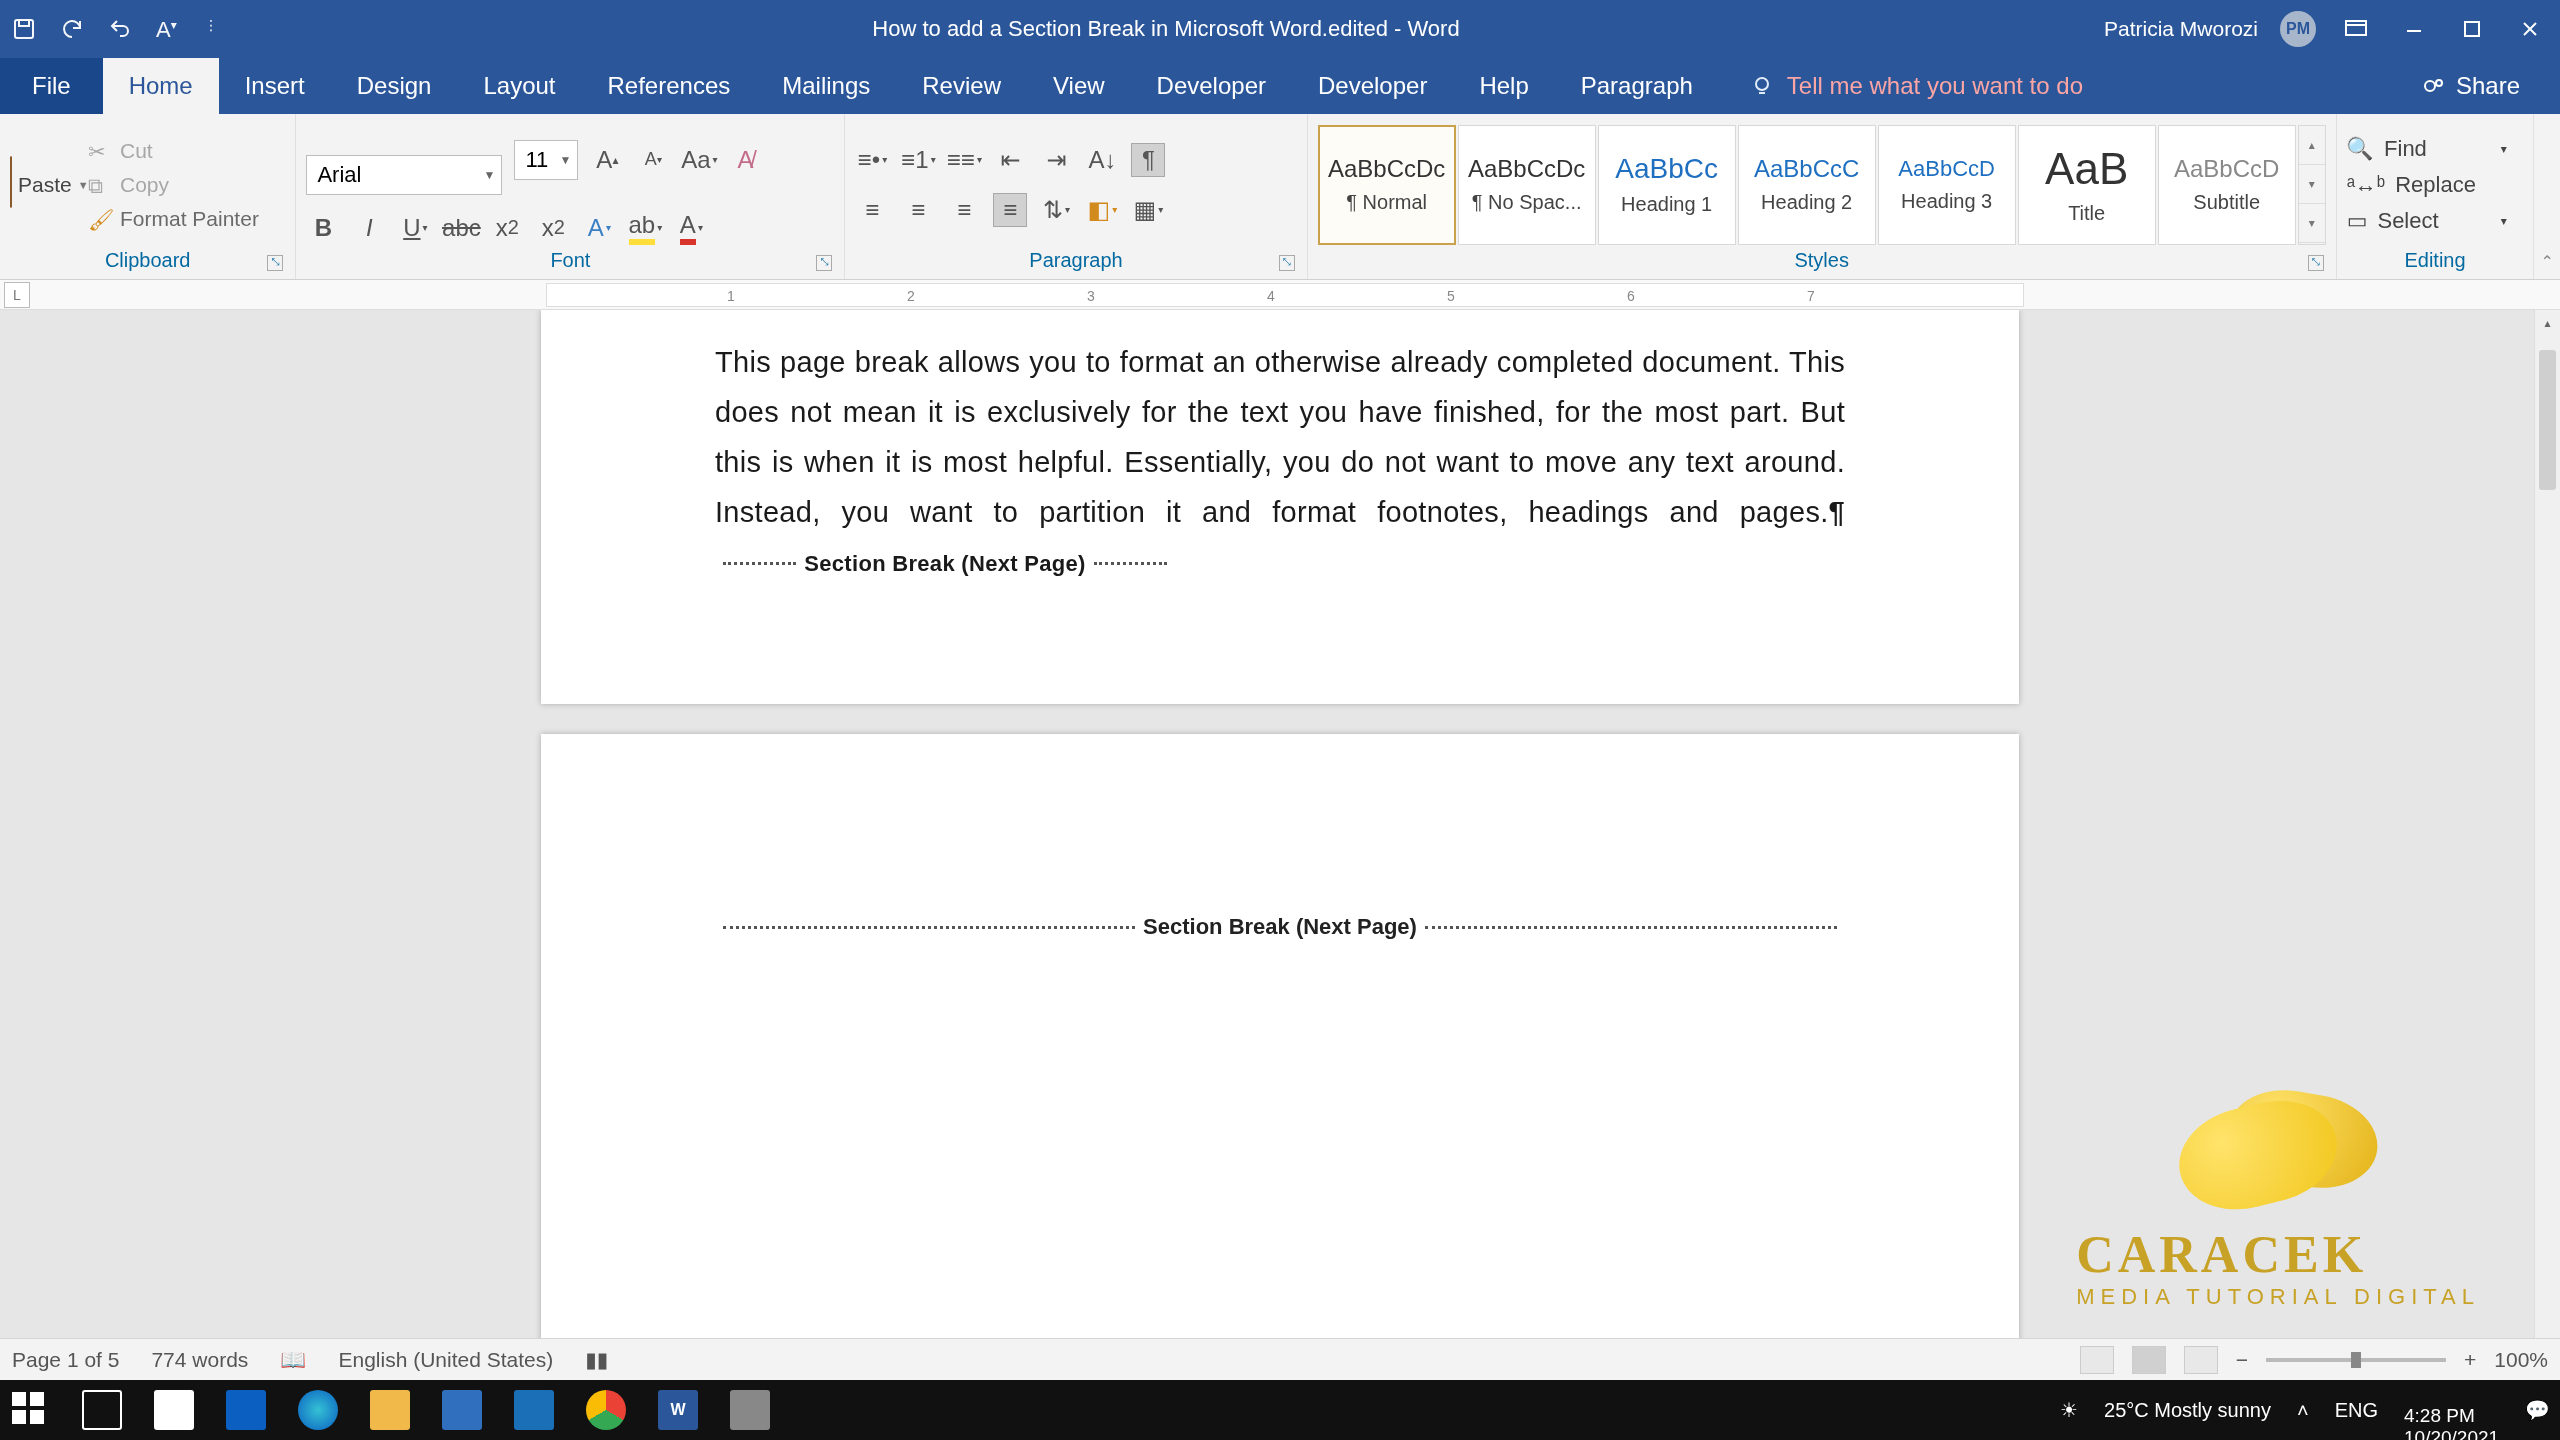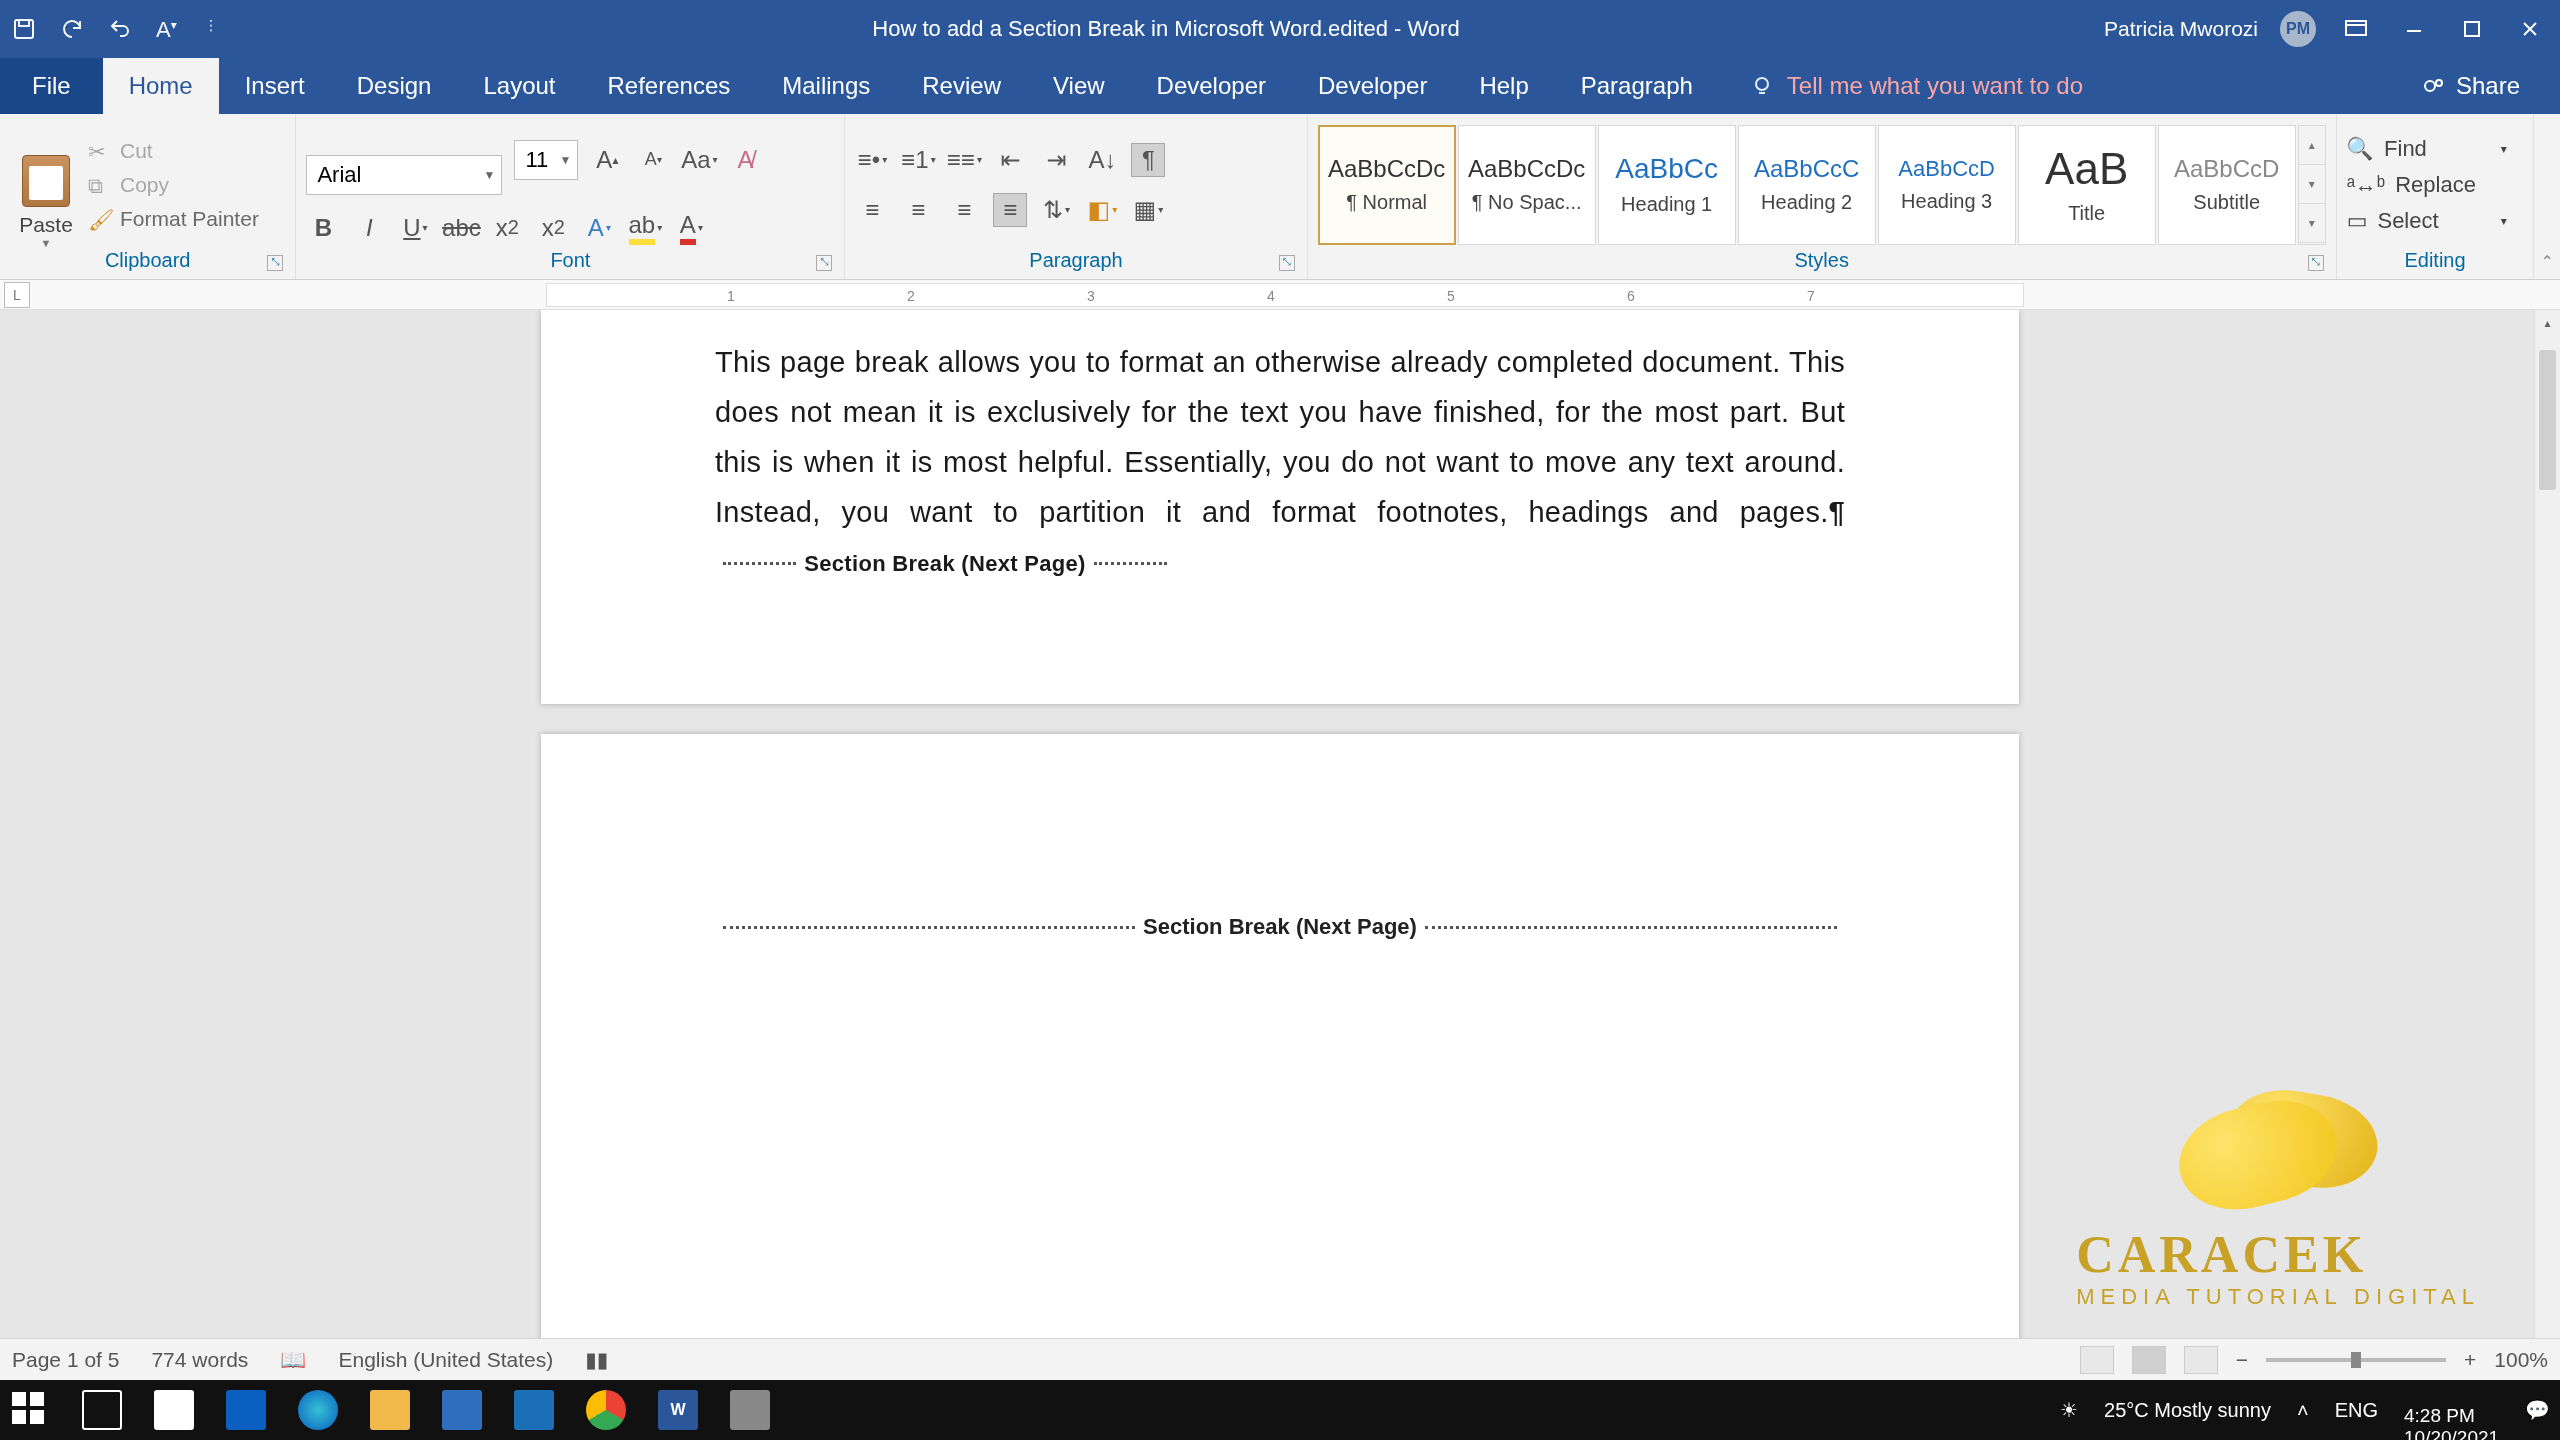--- a/index.html
+++ b/index.html
@@ -23,21 +23,21 @@
 .share { margin-left: auto; display: flex; align-items: center; gap: 10px; padding: 0 40px; }
 
 
 .ribbon { height: 166px; background: #f3f3f3; border-bottom: 1px solid #d0d0d0; display: flex; position: relative; }
 .group { border-right: 1px solid #e0e0e0; display: flex; flex-direction: column; padding: 6px 10px 0 10px; }
 .group-inner { flex: 1; display: flex; }
 .group-label { height: 30px; text-align: center; font-size: 20px; color: #0369a1; position: relative; }
 .launcher { position: absolute; right: 2px; top: 6px; width: 16px; height: 16px; border: 1px solid #aaa; font-size: 10px; }
 
 
-.clip-left { display: flex; flex-direction: column; align-items: center; justify-content: flex-end; width: 72px; }
+.clip-left { display: flex; flex-direction: row; align-items: center; justify-content: space-between; width: 72px; gap: 6px; }
 .paste-icon { width: 48px; height: 52px; background: linear-gradient(#c8935e,#b07840); border: 1px solid #8a5a2d; border-radius: 4px; position: relative; margin-bottom: 6px; }
 .paste-icon::after { content: ''; position: absolute; inset: 10px 6px 6px 6px; background: #fff; border-radius: 2px; }
 .clip-right { display: flex; flex-direction: column; gap: 10px; font-size: 21px; color: #6a6a6a; justify-content: center; padding-left: 6px; }
 .clip-item { display: flex; align-items: center; gap: 10px; }
 .clip-item.dim { opacity: .55; }
 .mini-ic { width: 22px; height: 22px; }
 
 
 .font-rows { display: flex; flex-direction: column; gap: 16px; justify-content: center; }
 .row { display: flex; align-items: center; gap: 12px; }

